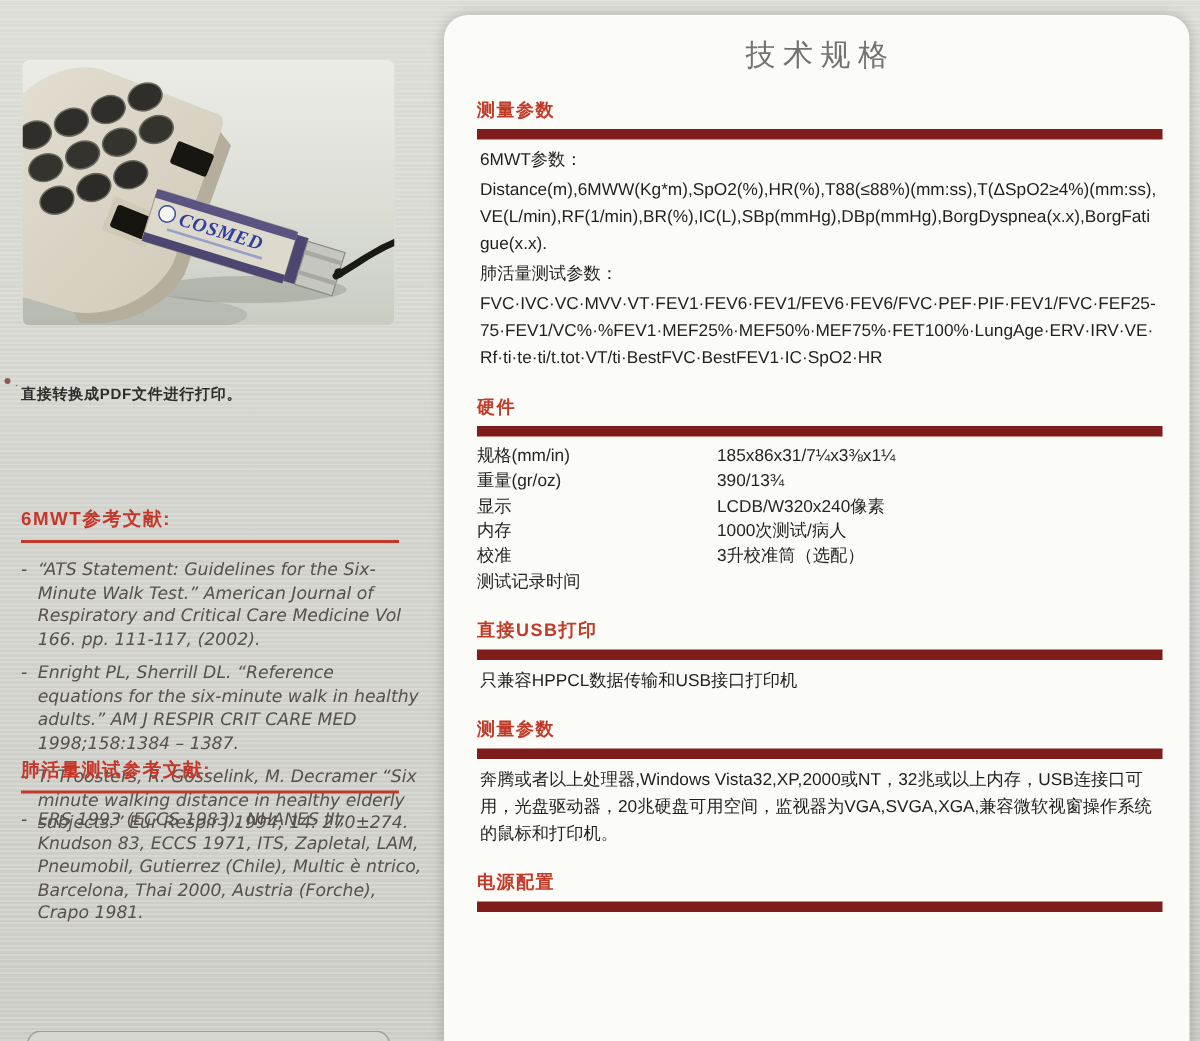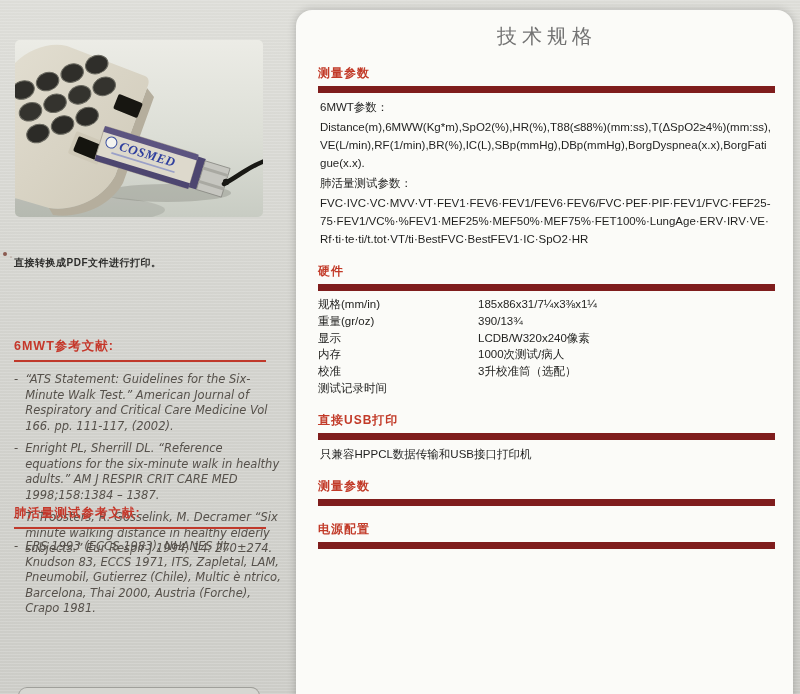--- a/index.html
+++ b/index.html
@@ -176,20 +176,21 @@
 
     <section class="sec">
       <h3>直接USB打印</h3>
       <p>只兼容HPPCL数据传输和USB接口打印机</p>
     </section>
 
 
 
     <section class="sec">
       <h3>测量参数</h3>
+      <p>奔腾或者以上处理器,Windows Vista32,XP,2000或NT，32兆或以上内存，USB连接口可用，光盘驱动器，20兆硬盘可用空间，监视器为VGA,SVGA,XGA,兼容微软视窗操作系统的鼠标和打印机。</p>
     </section>
 
     <section class="sec">
       <h3>电源配置</h3>
 
     </section>
 
   </main>
 </div>
 

